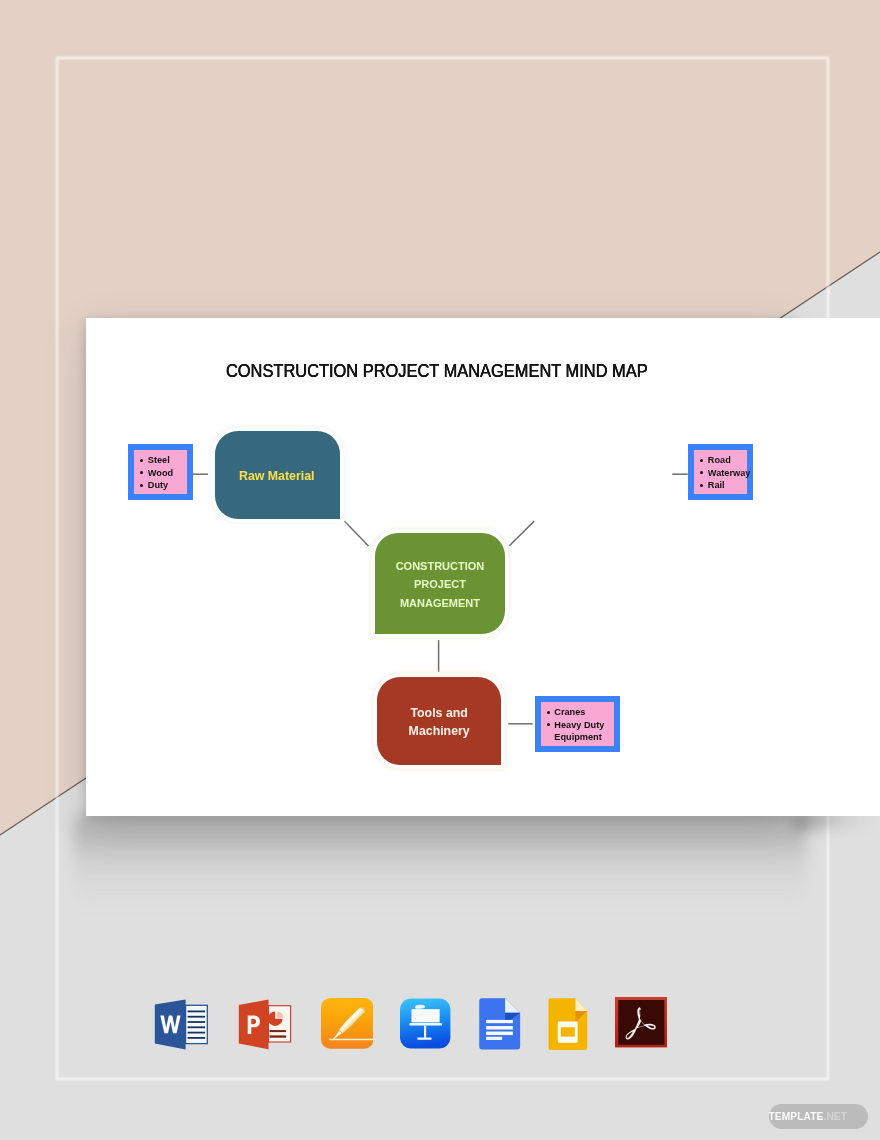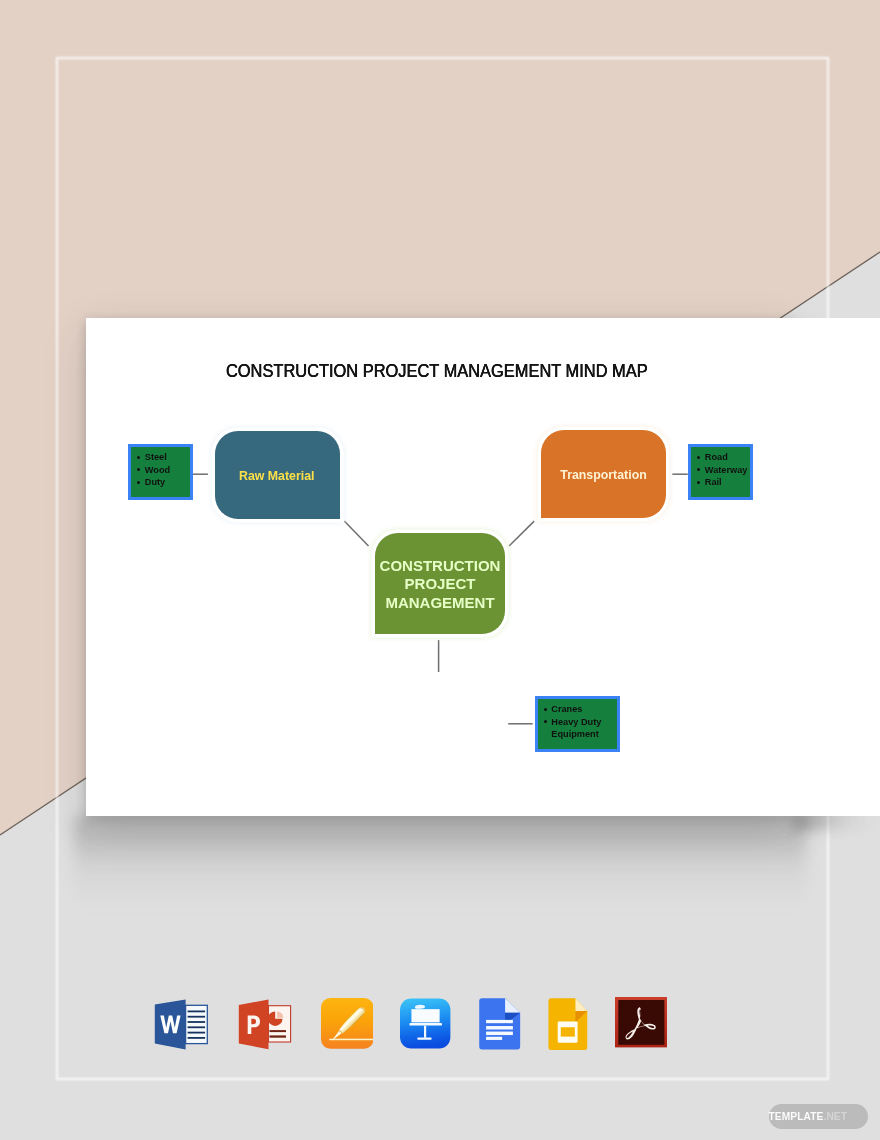--- a/index.html
+++ b/index.html
@@ -45,35 +45,35 @@
      text-shadow:0.25px 0 0 #141414, -0.25px 0 0 #141414;}
 
   
   .node{position:absolute;display:flex;align-items:center;justify-content:center;
      text-align:center;color:#fbf3ea;font-weight:600;line-height:18.6px;padding-top:2px;
      box-shadow:0 0 0 3.5px #ffffff, 0 0 5px 3.5px rgba(235,242,248,0.95);}
   .node span{display:block;white-space:pre-line;}
   .node-blue span,.node-orange span,.node-red span{transform:scaleX(0.95);display:block;}
 
   
-  .listbox{position:absolute;border:3px solid #3b82f6;background:#15803d;box-sizing:border-box;}
+  .listbox{position:absolute;border:6px solid #3b82f6;background:#f9a8d4;box-sizing:border-box;}
   .listbox ul{margin:0;padding:0;list-style:none;position:absolute;left:0;top:0;}
   .listbox li{position:relative;font-weight:700;color:#111;white-space:pre-line;}
   .listbox li:before{content:"";position:absolute;border-radius:50%;background:#111;}
 
   
   .conn-layer{position:absolute;left:0;top:0;}
 
   
   .node-blue  {left:128.5px; top:113.3px; width:125.1px; height:86.2px; font-size:13px;
      background:#37697e; border-radius:23px 23px 0 23px; color:#fde047;}
   .node-orange{left:454.5px; top:112.4px; width:125.2px; height:85.2px; font-size:13px;
      background:#d97327; border-radius:23px 23px 23px 0; color:#fff3d4;
      box-shadow:0 0 0 3.5px #ffffff, 0 0 5px 3.5px rgba(250,238,226,0.95);}
-  .node-green {left:288.7px; top:215px; width:130.6px; height:99.2px; font-size:15px;
+  .node-green {left:288.7px; top:215px; width:130.6px; height:99.2px; font-size:11px;
      background:#6c9333; border-radius:23px 23px 23px 0; color:#e6ffc6;
      box-shadow:0 0 0 3.5px #ffffff, 0 0 5px 3.5px rgba(232,243,216,0.95);}
   .node-red   {left:291.1px; top:359.3px; width:124.4px; height:86px; font-size:13px;
      background:#a63924; border-radius:23px 23px 0 23px; color:#fff3e9;
      box-shadow:0 0 0 3.5px #ffffff, 0 0 5px 3.5px rgba(247,233,228,0.95);}
 
   .lb-left  {left:42px;  top:126px; width:65px;  height:56px;}
   .lb-right {left:602px; top:126px; width:65px;  height:56px;}
   .lb-bottom{left:448.5px; top:378px; width:85px; height:56px;}
 
@@ -250,27 +250,28 @@
       <line x1="448.2" y1="203.1" x2="423.1" y2="228.0" stroke="#6e6e6e" stroke-width="1.5"></line>
       <line x1="352.6" y1="322.0" x2="352.6" y2="354.0" stroke="#6e6e6e" stroke-width="1.5"></line>
       <line x1="106.0" y1="156.2" x2="122.0" y2="156.2" stroke="#6e6e6e" stroke-width="1.5"></line>
       <line x1="586.2" y1="156.2" x2="601.8" y2="156.2" stroke="#6e6e6e" stroke-width="1.5"></line>
       <line x1="422.2" y1="405.8" x2="446.7" y2="405.8" stroke="#6e6e6e" stroke-width="1.5"></line>
     </svg>
 
     <div class="node node-blue">
       <span>Raw Material</span>
     </div>
-    <div class="node node-orange">
-      <span>Transportation</span>
-    </div>
     <div class="node node-green">
       <span>CONSTRUCTION
 PROJECT
 MANAGEMENT</span>
+    </div>
+    <div class="node node-red">
+      <span>Tools and
+Machinery</span>
     </div>
 
     <div class="listbox lb-left">
       <ul>
         <li>Steel</li>
         <li>Wood</li>
         <li>Duty</li>
       </ul>
     </div>
     <div class="listbox lb-right">

